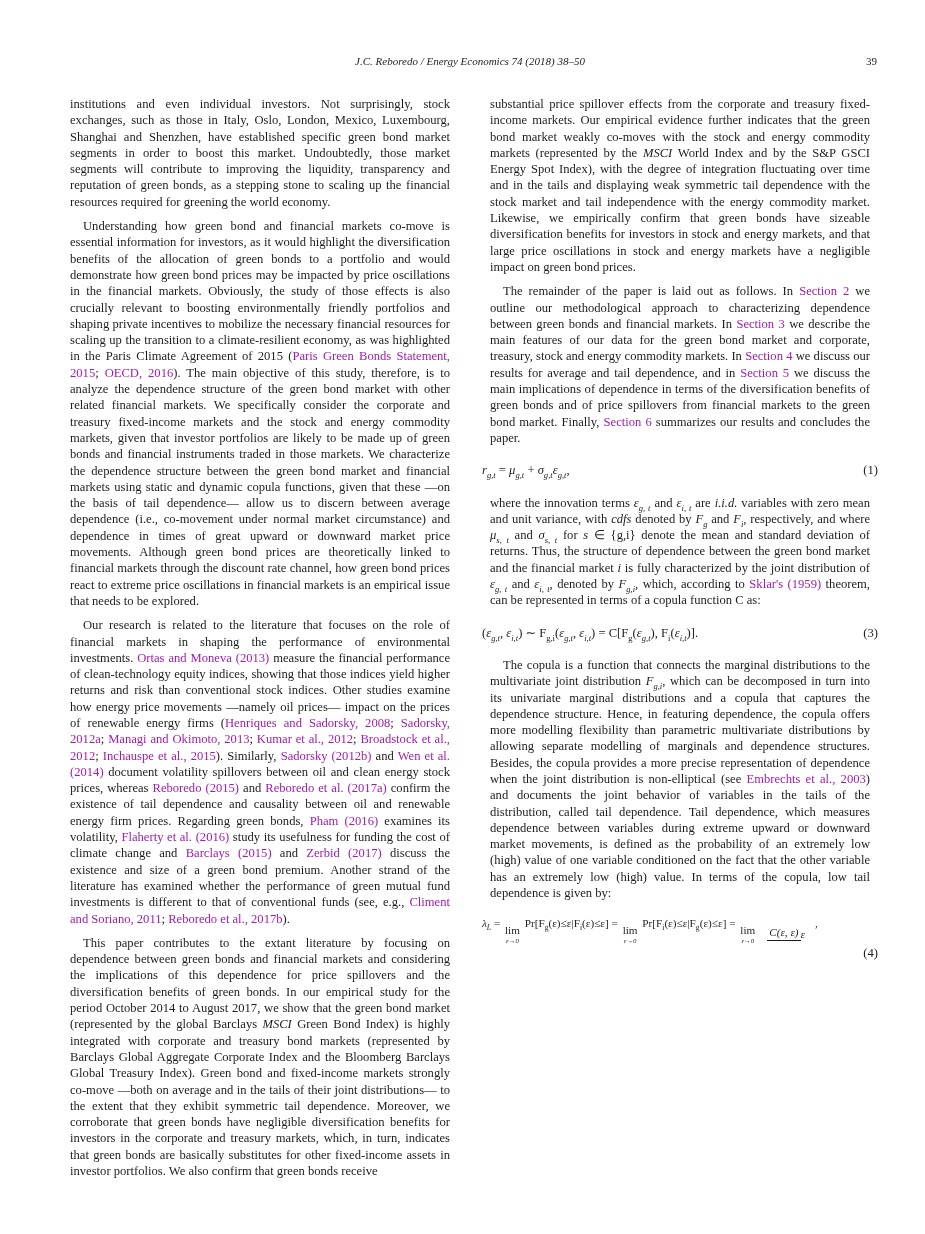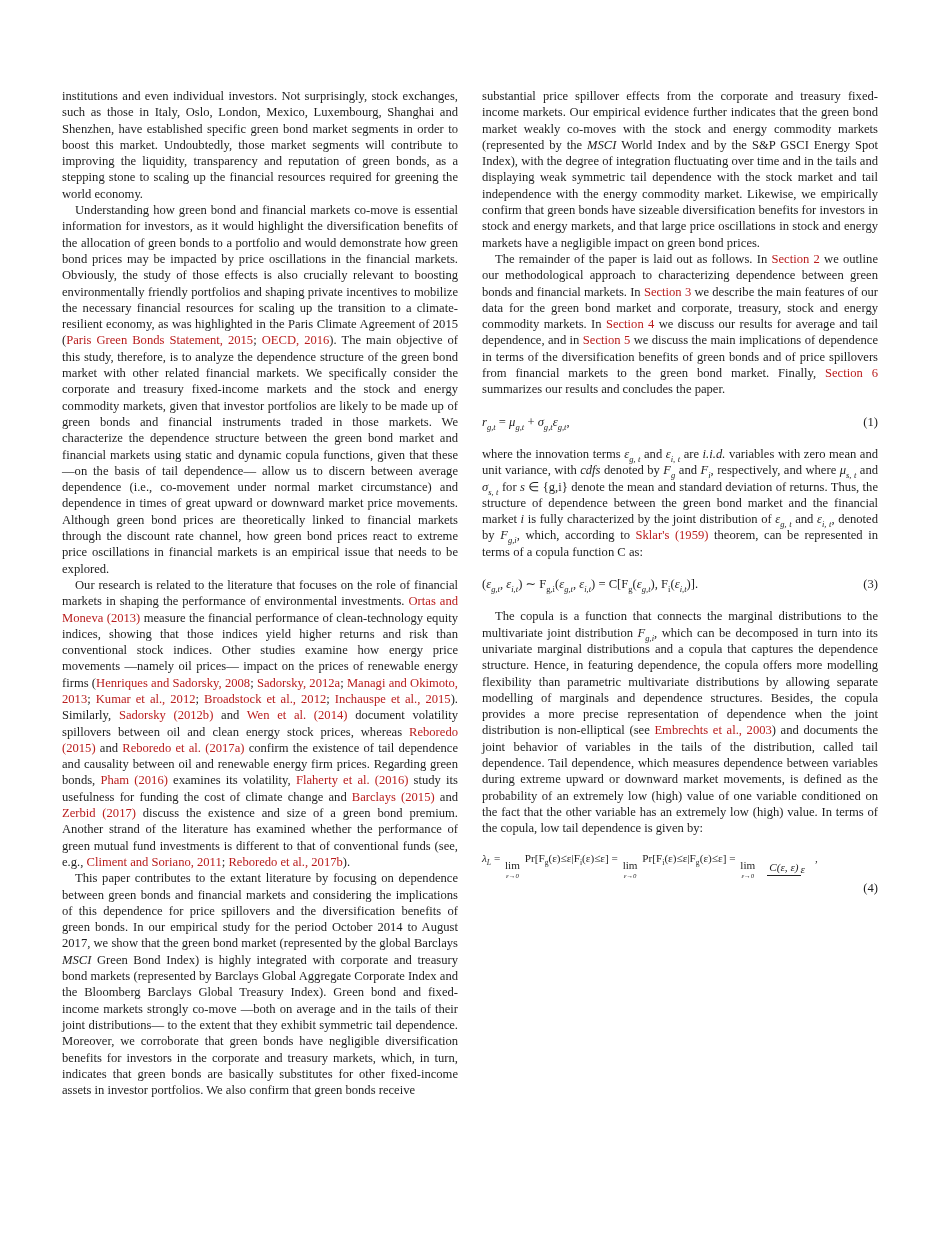--- a/index.html
+++ b/index.html
@@ -9,23 +9,23 @@
     margin:0 auto;
   }
   .running-header { position:absolute; top:55px; left:62px; width:816px; height:16px; font-size:11px; }
   .running-title { display:block; text-align:center; font-style:italic; color:#1d1d1d; }
   .page-number { position:absolute; right:1px; top:0; font-style:normal; }
 
   .col { position:absolute; top:88px; width:396px; font-size:12.6px; line-height:16.3px; text-align:justify; }
   .col-left { left:62px; }
   .col-right { left:482px; }
 
-  p.para { margin:0; padding:0; }
+  p.para { margin:8px; padding:0; }
   p.indent { text-indent:13px; }
-  .link { color:#b91c1c; }
+  .link { color:#a21caf; }
   .it { font-style:italic; }
   sub { font-size:0.68em; line-height:0; }
 
   h2.section-heading { font-size:12.6px; line-height:16.3px; font-weight:bold; margin:14px 0 19px 0; text-align:left; }
 
   .eq { display:flex; justify-content:space-between; align-items:center; margin:16px 0; text-align:left; }
   .eq .body { white-space:nowrap; }
   .eq-block { margin:14px 0 9px 0; text-align:left; }
   .eq-block .body { white-space:nowrap; font-size:11.2px; display:block; }
   .eq-block .num-right { text-align:right; margin-top:1px; }
@@ -33,20 +33,24 @@
   .lim { display:inline-flex; flex-direction:column; align-items:center; line-height:1; vertical-align:-7px; margin:0 2px; }
   .lim .under { font-size:0.6em; font-style:italic; margin-top:1px; }
   .fr { display:inline-flex; flex-direction:row; align-items:center; line-height:1.1; vertical-align:-9px; margin:0 10px; font-style:italic; }
   .fr .nm { border-bottom:0.8px solid #1d1d1d; padding:0 2px 1px 2px; }
   .fr .dn { padding-top:1px; }
 </style>
 </head>
 <body>
 
 <div class="page">
+  <div class="running-header">
+    <span class="running-title">J.C. Reboredo / Energy Economics 74 (2018) 38–50</span>
+    <span class="page-number">39</span>
+  </div>
   <div class="col col-left" id="col-left">
       <p class="para"><span>institutions and even individual investors. Not surprisingly, stock exchanges, such as those in Italy, Oslo, London, Mexico, Luxembourg, Shanghai and Shenzhen, have established specific green bond market segments in order to boost this market. Undoubtedly, those market segments will contribute to improving the liquidity, transparency and reputation of green bonds, as a stepping stone to scaling up the financial resources required for greening the world economy.</span></p>
       <p class="para indent"><span>Understanding how green bond and financial markets co-move is essential information for investors, as it would highlight the diversification benefits of the allocation of green bonds to a portfolio and would demonstrate how green bond prices may be impacted by price oscillations in the financial markets. Obviously, the study of those effects is also crucially relevant to boosting environmentally friendly portfolios and shaping private incentives to mobilize the necessary financial resources for scaling up the transition to a climate-resilient economy, as was highlighted in the Paris Climate Agreement of 2015 (</span><span class="link">Paris Green Bonds Statement, 2015</span><span>; </span><span class="link">OECD, 2016</span><span>). The main objective of this study, therefore, is to analyze the dependence structure of the green bond market with other related financial markets. We specifically consider the corporate and treasury fixed-income markets and the stock and energy commodity markets, given that investor portfolios are likely to be made up of green bonds and financial instruments traded in those markets. We characterize the dependence structure between the green bond market and financial markets using static and dynamic copula functions, given that these —on the basis of tail dependence— allow us to discern between average dependence (i.e., co-movement under normal market circumstance) and dependence in times of great upward or downward market price movements. Although green bond prices are theoretically linked to financial markets through the discount rate channel, how green bond prices react to extreme price oscillations in financial markets is an empirical issue that needs to be explored.</span></p>
       <p class="para indent"><span>Our research is related to the literature that focuses on the role of financial markets in shaping the performance of environmental investments. </span><span class="link">Ortas and Moneva (2013)</span><span> measure the financial performance of clean-technology equity indices, showing that those indices yield higher returns and risk than conventional stock indices. Other studies examine how energy price movements —namely oil prices— impact on the prices of renewable energy firms (</span><span class="link">Henriques and Sadorsky, 2008</span><span>; </span><span class="link">Sadorsky, 2012a</span><span>; </span><span class="link">Managi and Okimoto, 2013</span><span>; </span><span class="link">Kumar et al., 2012</span><span>; </span><span class="link">Broadstock et al., 2012</span><span>; </span><span class="link">Inchauspe et al., 2015</span><span>). Similarly, </span><span class="link">Sadorsky (2012b)</span><span> and </span><span class="link">Wen et al. (2014)</span><span> document volatility spillovers between oil and clean energy stock prices, whereas </span><span class="link">Reboredo (2015)</span><span> and </span><span class="link">Reboredo et al. (2017a)</span><span> confirm the existence of tail dependence and causality between oil and renewable energy firm prices. Regarding green bonds, </span><span class="link">Pham (2016)</span><span> examines its volatility, </span><span class="link">Flaherty et al. (2016)</span><span> study its usefulness for funding the cost of climate change and </span><span class="link">Barclays (2015)</span><span> and </span><span class="link">Zerbid (2017)</span><span> discuss the existence and size of a green bond premium. Another strand of the literature has examined whether the performance of green mutual fund investments is different to that of conventional funds (see, e.g., </span><span class="link">Climent and Soriano, 2011</span><span>; </span><span class="link">Reboredo et al., 2017b</span><span>).</span></p>
       <p class="para indent"><span>This paper contributes to the extant literature by focusing on dependence between green bonds and financial markets and considering the implications of this dependence for price spillovers and the diversification benefits of green bonds. In our empirical study for the period October 2014 to August 2017, we show that the green bond market (represented by the global Barclays </span><span class="it">MSCI</span><span> Green Bond Index) is highly integrated with corporate and treasury bond markets (represented by Barclays Global Aggregate Corporate Index and the Bloomberg Barclays Global Treasury Index). Green bond and fixed-income markets strongly co-move —both on average and in the tails of their joint distributions— to the extent that they exhibit symmetric tail dependence. Moreover, we corroborate that green bonds have negligible diversification benefits for investors in the corporate and treasury markets, which, in turn, indicates that green bonds are basically substitutes for other fixed-income assets in investor portfolios. We also confirm that green bonds receive</span></p>
     </div>
   <div class="col col-right" id="col-right">
       <p class="para"><span>substantial price spillover effects from the corporate and treasury fixed-income markets. Our empirical evidence further indicates that the green bond market weakly co-moves with the stock and energy commodity markets (represented by the </span><span class="it">MSCI</span><span> World Index and by the S&amp;P GSCI Energy Spot Index), with the degree of integration fluctuating over time and in the tails and displaying weak symmetric tail dependence with the stock market and tail independence with the energy commodity market. Likewise, we empirically confirm that green bonds have sizeable diversification benefits for investors in stock and energy markets, and that large price oscillations in stock and energy markets have a negligible impact on green bond prices.</span></p>
       <p class="para indent"><span>The remainder of the paper is laid out as follows. In </span><span class="link">Section 2</span><span> we outline our methodological approach to characterizing dependence between green bonds and financial markets. In </span><span class="link">Section 3</span><span> we describe the main features of our data for the green bond market and corporate, treasury, stock and energy commodity markets. In </span><span class="link">Section 4</span><span> we discuss our results for average and tail dependence, and in </span><span class="link">Section 5</span><span> we discuss the main implications of dependence in terms of the diversification benefits of green bonds and of price spillovers from financial markets to the green bond market. Finally, </span><span class="link">Section 6</span><span> summarizes our results and concludes the paper.</span></p>
       <div class="eq">

